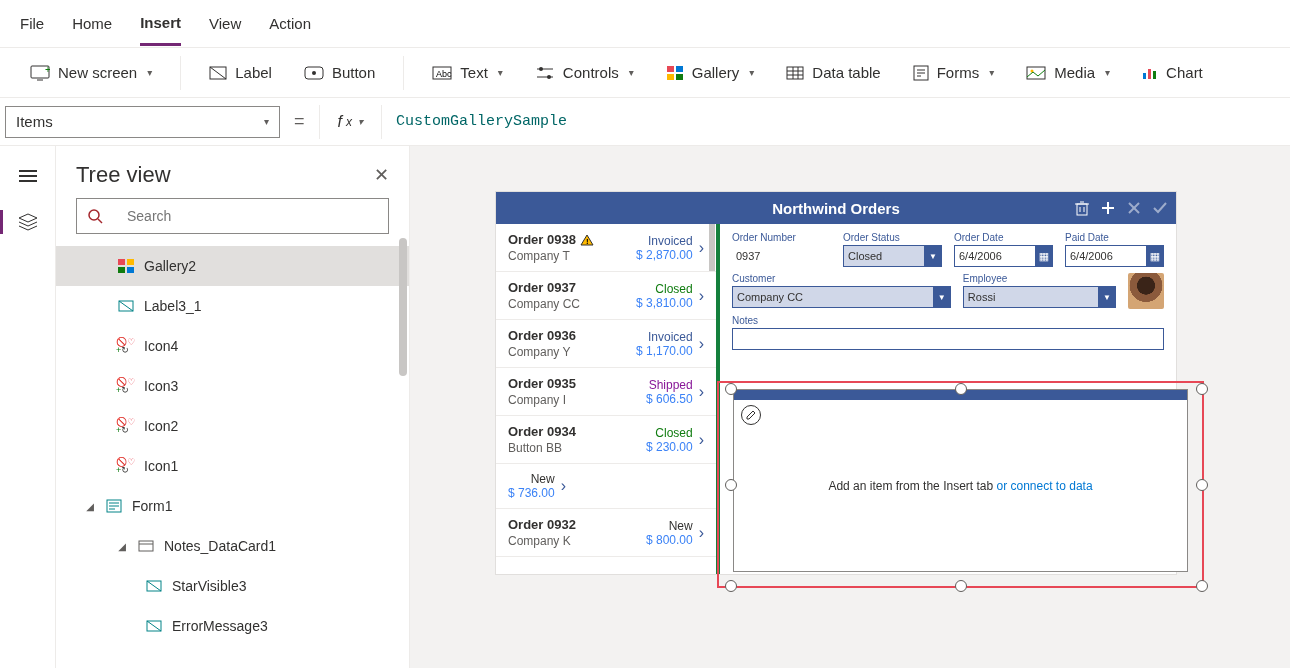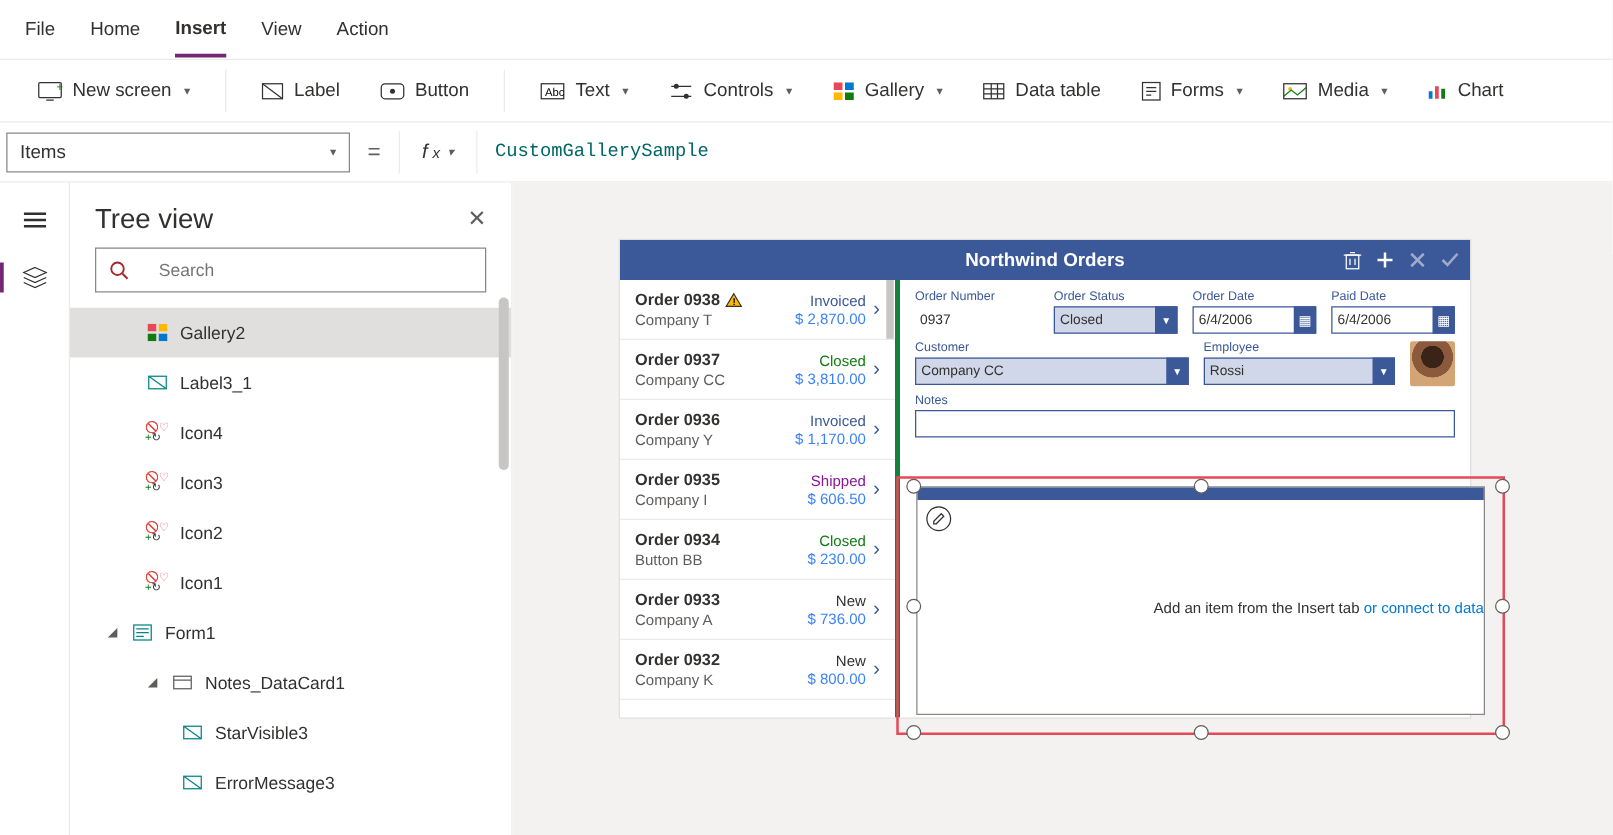--- a/index.html
+++ b/index.html
@@ -63,21 +63,21 @@
 .finput{height:22px;border:1px solid #3b5998;padding:0 4px;font-size:11px;display:flex;align-items:center;background:#fff}
 .fdd{position:relative}
 .fdd .ddbtn{position:absolute;right:0;top:0;width:18px;height:22px;background:#3b5998;color:#fff;display:flex;align-items:center;justify-content:center;font-size:8px}
 .fdate .cal{position:absolute;right:0;top:0;width:18px;height:22px;background:#3b5998;color:#fff;display:flex;align-items:center;justify-content:center}
 .fdd.filled .finput{background:#d0d7e8}
 .avatar{width:36px;height:36px;background:#8b5a3c;border-radius:2px;background:radial-gradient(circle at 50% 35%,#3a2418 30%,#8b5a3c 31%,#8b5a3c 55%,#d4a574 56%)}
 .notes .finput{height:22px;width:100%}
 .selbox{position:absolute;left:307px;top:235px;width:487px;height:207px;border:2px solid #e74856;background:rgba(255,255,255,0.0);pointer-events:none}
 .selinner{position:absolute;left:14px;top:6px;right:14px;bottom:14px;border:1px solid #8a8886;background:#fff}
 .selbar{height:10px;background:#3b5998}
-.selhint{display:flex;align-items:center;justify-content:flex-end;height:calc(100% - 10px);font-size:12px;color:#323130}
+.selhint{display:flex;align-items:center;justify-content:center;height:calc(100% - 10px);font-size:12px;color:#323130}
 .selhint a{color:#0078d4;text-decoration:none}
 .handle{width:12px;height:12px;background:#fff;border:1px solid #605e5c;border-radius:50%;position:absolute}
 .editicon{position:absolute;left:22px;top:22px;width:20px;height:20px;border:1px solid #323130;border-radius:50%;background:#fff;display:flex;align-items:center;justify-content:center}
 .gscroll{position:absolute;right:1px;top:0;width:6px;height:48px;background:#c8c6c4}
 .warnicon{display:inline-flex}
 .ilayer{display:inline-flex;flex-direction:column;font-size:9px;line-height:8px}
 </style>
 </head>
 <body>
 
@@ -425,26 +425,20 @@
                 </div>
                 <div class="gcomp">Button BB</div>
               </div>
               <div>
                 <div class="gstatus st-closed">Closed</div>
                 <div class="gprice">$ 230.00</div>
               </div>
               <div class="garrow">›</div>
             </div>
             <div class="grow">
-              <div class="gtxt">
-                <div class="gtitle">
-                  <span>Order 0933</span> 
-                </div>
-                <div class="gcomp">Company A</div>
-              </div>
               <div>
                 <div class="gstatus st-new">New</div>
                 <div class="gprice">$ 736.00</div>
               </div>
               <div class="garrow">›</div>
             </div>
             <div class="grow">
               <div class="gtxt">
                 <div class="gtitle">
                   <span>Order 0932</span> 

